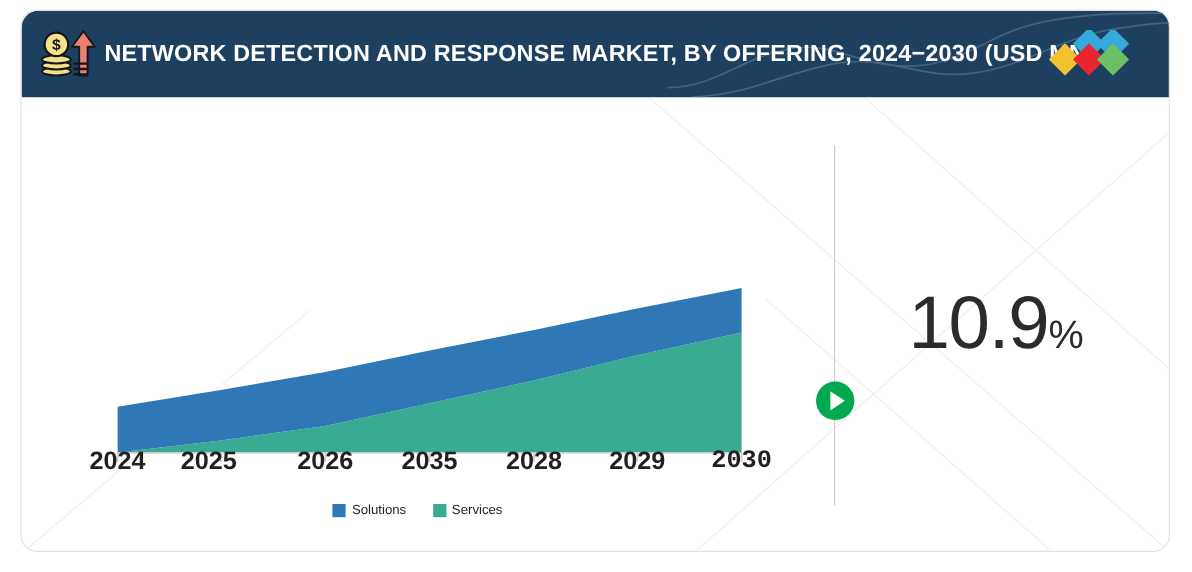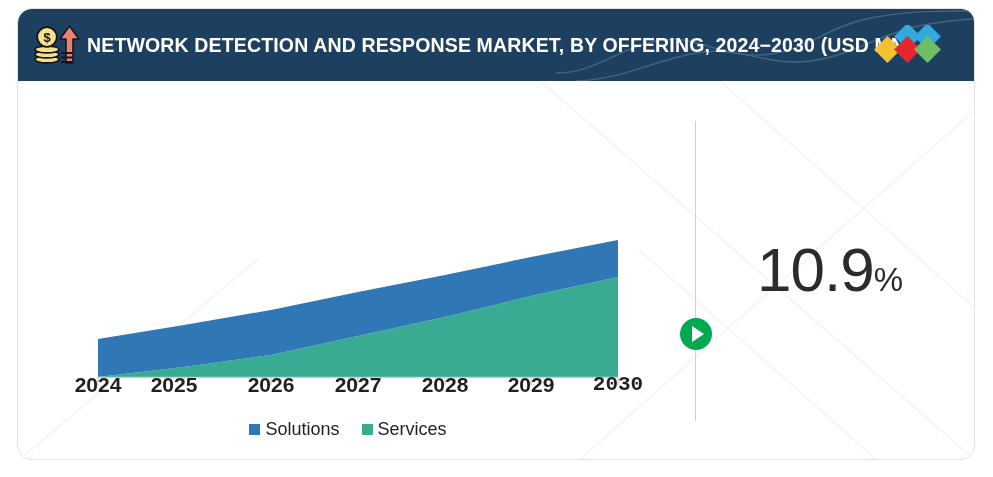--- a/index.html
+++ b/index.html
@@ -121,21 +121,21 @@
     display: flex;
     align-items: center;
     gap: 5px;
   }
   .legend-swatch {
     width: 11px;
     height: 11px;
     display: inline-block;
   }
   .legend-label {
-    font-size: 18px;
+    font-size: 11px;
     color: #231f20;
   }
 
   
   #insight-panel {
     position: absolute;
     left: 660px;
     top: 72px;
     width: 298px;
     height: 380px;
@@ -260,21 +260,21 @@
         <line x1="340" y1="296" x2="340" y2="304"></line>
         <line x1="427" y1="296" x2="427" y2="304"></line>
         <line x1="513" y1="296" x2="513" y2="304"></line>
         <line x1="600" y1="296" x2="600" y2="304"></line>
       </g>
     </svg>
 
     <div class="x-tick-label" style="left:50px;">2024</div>
     <div class="x-tick-label" style="left:126px;">2025</div>
     <div class="x-tick-label" style="left:223px;">2026</div>
-    <div class="x-tick-label" style="left:310px;">2027</div>
+    <div class="x-tick-label" style="left:310px;">2035</div>
     <div class="x-tick-label" style="left:397px;">2028</div>
     <div class="x-tick-label" style="left:483px;">2029</div>
     <div class="x-tick-label" style="left:570px;font-family:Liberation Mono, monospace;">2030</div>
 
     <div id="chart-legend">
       <div class="legend-item">
         <span class="legend-swatch" style="background:#2f77b5;"></span>
         <span class="legend-label">Solutions</span>
       </div>
       <div class="legend-item">

